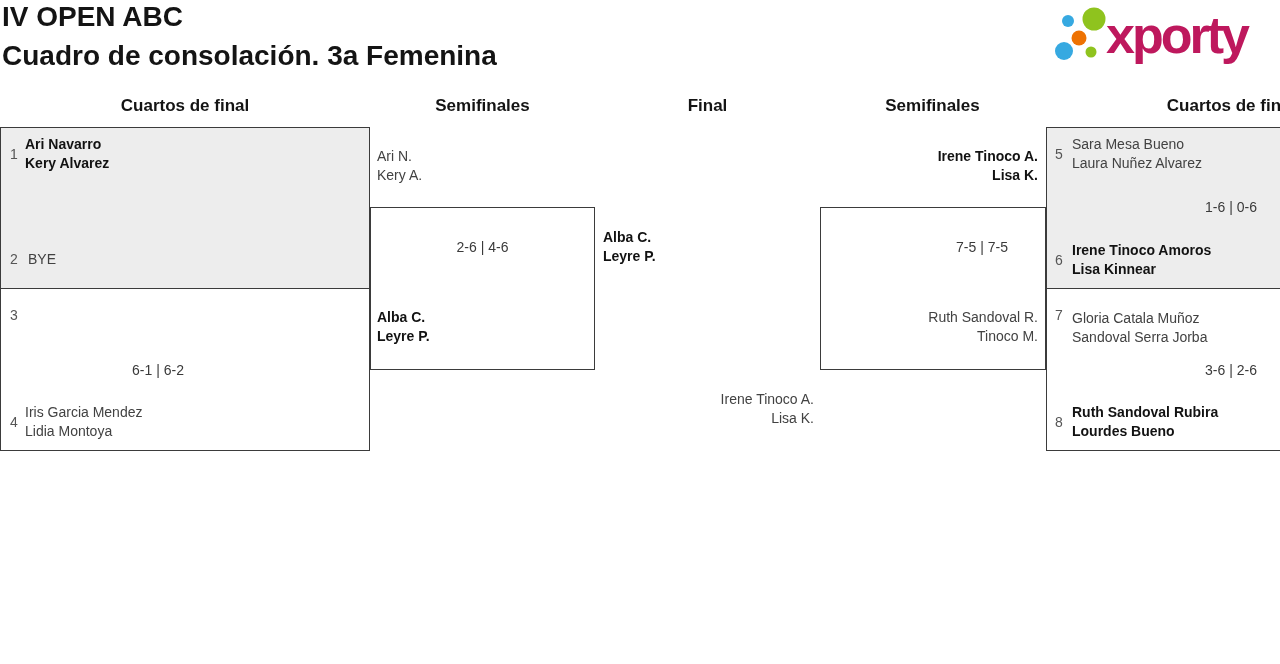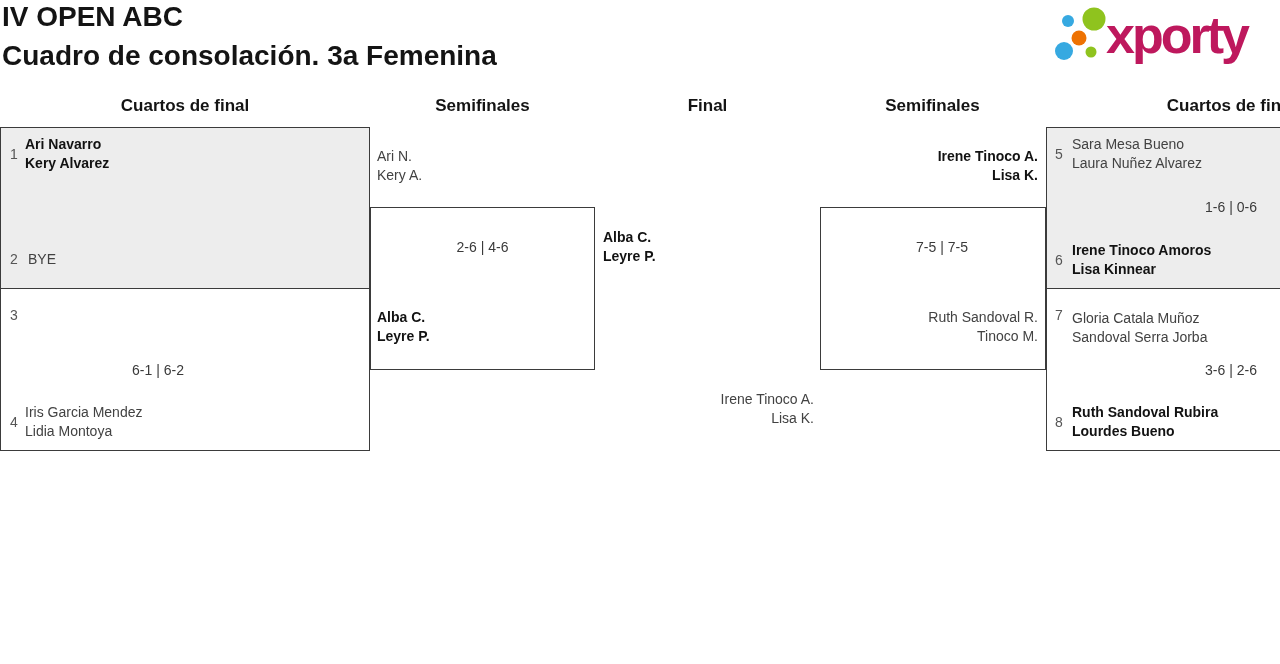--- a/index.html
+++ b/index.html
@@ -84,21 +84,21 @@
   </div>
   <div class="team r" style="right:466px;top:390px;">
     <div>Irene Tinoco A.</div>
     <div>Lisa K.</div>
   </div>
 
   <div class="team winner r" style="right:242px;top:147px;">
     <div>Irene Tinoco A.</div>
     <div>Lisa K.</div>
   </div>
-  <div class="score" style="left:820px;width:244px;top:238px;">7-5 | 7-5</div>
+  <div class="score" style="left:820px;width:244px;top:238px;padding-left:40px;">7-5 | 7-5</div>
   <div class="team r" style="right:242px;top:308px;">
     <div>Ruth Sandoval R.</div>
     <div>Tinoco M.</div>
   </div>
 
   <div class="seed" style="left:1052px;top:145px;">5</div>
   <div class="team" style="left:1072px;top:135px;">
     <div>Sara Mesa Bueno</div>
     <div>Laura Nuñez Alvarez</div>
   </div>

